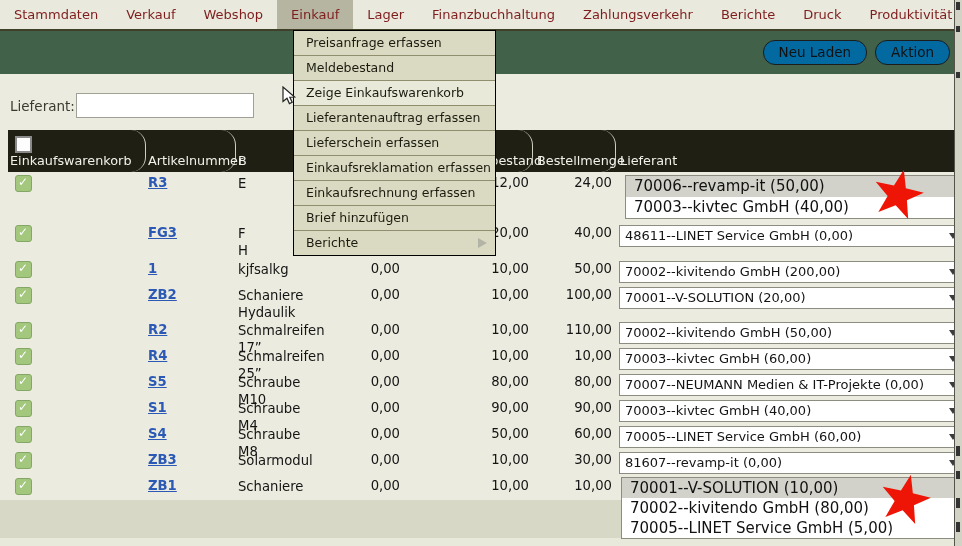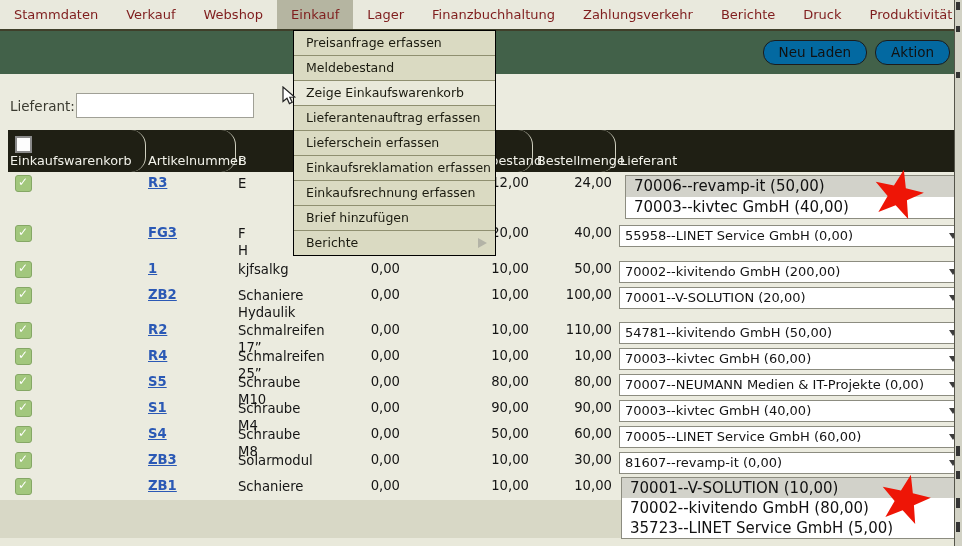--- a/index.html
+++ b/index.html
@@ -155,21 +155,21 @@
 
   <div class="row r1">
     <div class="cell cc"><span class="cb"></span></div>
     <div class="cell"><a class="lnk">FG3</a></div>
     <div class="cell cbz">F
 H</div>
     <div class="cell cn">0,00</div>
     <div class="cell cn">20,00</div>
     <div class="cell cn">40,00</div>
     <div class="cell">
-        <div class="sel"><span class="sel-txt">55958--LINET Service GmbH (0,00)</span><span class="sel-arrow"></span></div>
+        <div class="sel"><span class="sel-txt">48611--LINET Service GmbH (0,00)</span><span class="sel-arrow"></span></div>
       </div>
   </div>
 
   <div class="row r2">
     <div class="cell cc"><span class="cb"></span></div>
     <div class="cell"><a class="lnk">1</a></div>
     <div class="cell cbz">kjfsalkg</div>
     <div class="cell cn">0,00</div>
     <div class="cell cn">10,00</div>
     <div class="cell cn">50,00</div>
@@ -192,21 +192,21 @@
   </div>
 
   <div class="row r4">
     <div class="cell cc"><span class="cb"></span></div>
     <div class="cell"><a class="lnk">R2</a></div>
     <div class="cell cbz">Schmalreifen 17”</div>
     <div class="cell cn">0,00</div>
     <div class="cell cn">10,00</div>
     <div class="cell cn">110,00</div>
     <div class="cell">
-        <div class="sel"><span class="sel-txt">54781--kivitendo GmbH (50,00)</span><span class="sel-arrow"></span></div>
+        <div class="sel"><span class="sel-txt">70002--kivitendo GmbH (50,00)</span><span class="sel-arrow"></span></div>
       </div>
   </div>
 
   <div class="row r5">
     <div class="cell cc"><span class="cb"></span></div>
     <div class="cell"><a class="lnk">R4</a></div>
     <div class="cell cbz">Schmalreifen 25”</div>
     <div class="cell cn">0,00</div>
     <div class="cell cn">10,00</div>
     <div class="cell cn">10,00</div>
@@ -276,21 +276,21 @@
 </div>
 
 <div class="listbox lb-r3">
   <div class="opt selected">70006--revamp-it (50,00)</div>
   <div class="opt">70003--kivtec GmbH (40,00)</div>
 </div>
 
 <div class="listbox lb-zb1">
   <div class="opt selected">70001--V-SOLUTION (10,00)</div>
   <div class="opt">70002--kivitendo GmbH (80,00)</div>
-  <div class="opt">35723--LINET Service GmbH (5,00)</div>
+  <div class="opt">70005--LINET Service GmbH (5,00)</div>
 </div>
 
 <div class="dropdown">
   <div class="dd-item">Preisanfrage erfassen</div>
   <div class="dd-item">Meldebestand</div>
   <div class="dd-item hover">Zeige Einkaufswarenkorb</div>
   <div class="dd-item">Lieferantenauftrag erfassen</div>
   <div class="dd-item">Lieferschein erfassen</div>
   <div class="dd-item">Einkaufsreklamation erfassen</div>
   <div class="dd-item">Einkaufsrechnung erfassen</div>

